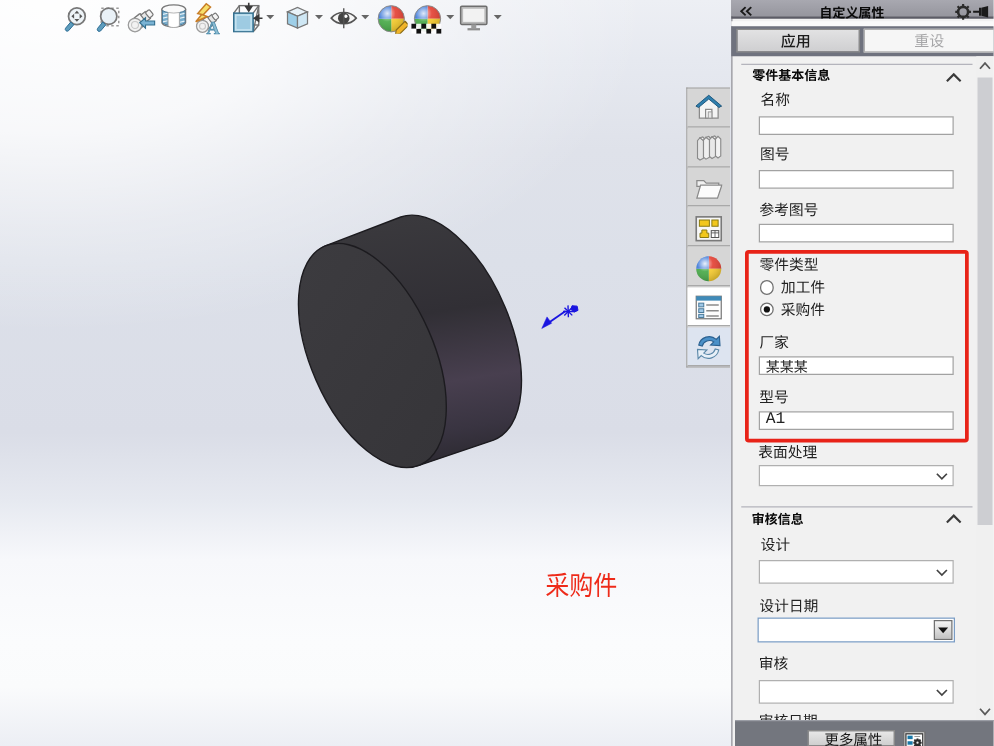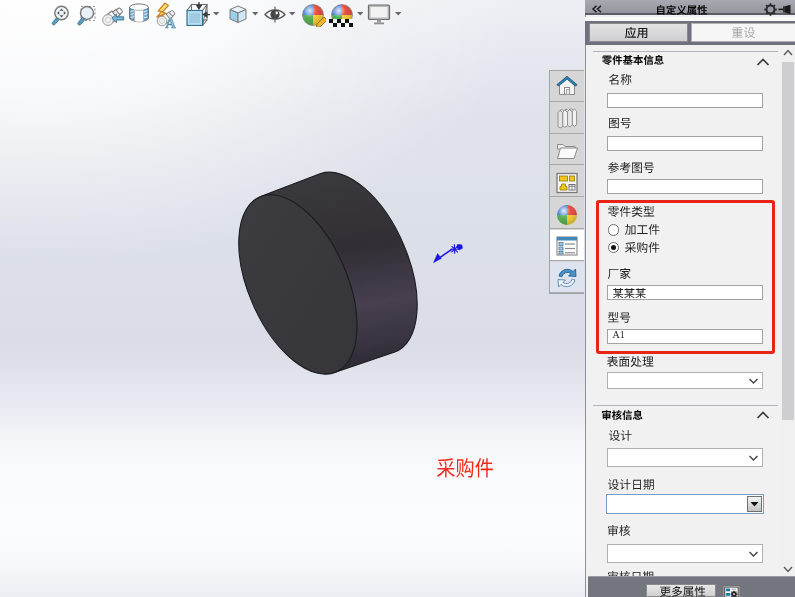--- a/index.html
+++ b/index.html
@@ -351,21 +351,21 @@
       <g>
         <path d="M2.7 -9.4V-8.3H0.7V-7.5H2.7V-4.2H5.2V-3.2H0.6V-2.4H4.4C3.4 -1.4 1.8 -0.5 0.4 -0.0C0.6 0.1 0.9 0.5 1.0 0.7C2.5 0.1 4.1 -1.0 5.2 -2.2V0.9H6.0V-2.2C7.1 -1.0 8.7 0.1 10.2 0.6C10.4 0.4 10.6 0.1 10.8 -0.1C9.4 -0.5 7.8 -1.4 6.8 -2.4H10.6V-3.2H6.0V-4.2H8.5V-7.5H10.6V-8.3H8.5V-9.4H7.6V-8.3H3.5V-9.4ZM7.6 -7.5V-6.6H3.5V-7.5ZM7.6 -5.9V-4.9H3.5V-5.9Z M13.9 -9.4V-8.3H11.9V-7.5H13.9V-4.2H16.4V-3.2H11.8V-2.4H15.6C14.6 -1.4 13.0 -0.5 11.6 -0.0C11.8 0.1 12.1 0.5 12.2 0.7C13.7 0.1 15.3 -1.0 16.4 -2.2V0.9H17.2V-2.2C18.3 -1.0 19.9 0.1 21.4 0.6C21.6 0.4 21.8 0.1 22.0 -0.1C20.6 -0.5 19.0 -1.4 18.0 -2.4H21.8V-3.2H17.2V-4.2H19.7V-7.5H21.8V-8.3H19.7V-9.4H18.8V-8.3H14.7V-9.4ZM18.8 -7.5V-6.6H14.7V-7.5ZM18.8 -5.9V-4.9H14.7V-5.9Z M25.1 -9.4V-8.3H23.1V-7.5H25.1V-4.2H27.6V-3.2H23.0V-2.4H26.8C25.8 -1.4 24.2 -0.5 22.8 -0.0C23.0 0.1 23.3 0.5 23.4 0.7C24.9 0.1 26.5 -1.0 27.6 -2.2V0.9H28.4V-2.2C29.5 -1.0 31.1 0.1 32.6 0.6C32.8 0.4 33.0 0.1 33.2 -0.1C31.8 -0.5 30.2 -1.4 29.2 -2.4H33.0V-3.2H28.4V-4.2H30.9V-7.5H33.0V-8.3H30.9V-9.4H30.0V-8.3H25.9V-9.4ZM30.0 -7.5V-6.6H25.9V-7.5ZM30.0 -5.9V-4.9H25.9V-5.9Z" fill="#222"></path>
       </g>
     </svg>
 <svg style="position:absolute;left:607.6px;top:311.5px;overflow:visible;" width="25" height="13" viewBox="0.6 -9.8 25 13">
       <g>
         <path d="M7.5 -9.2V-5.3H8.3V-9.2ZM9.7 -9.8V-4.6C9.7 -4.4 9.7 -4.4 9.5 -4.4C9.3 -4.3 8.7 -4.3 8.0 -4.4C8.2 -4.1 8.3 -3.8 8.3 -3.6C9.2 -3.6 9.7 -3.6 10.1 -3.7C10.4 -3.8 10.5 -4.1 10.5 -4.6V-9.8ZM4.6 -8.6V-7.0H3.1V-7.1V-8.6ZM0.8 -7.0V-6.2H2.2C2.1 -5.4 1.7 -4.6 0.7 -4.0C0.9 -3.9 1.2 -3.6 1.3 -3.4C2.5 -4.1 2.9 -5.2 3.1 -6.2H4.6V-3.7H5.4V-6.2H6.8V-7.0H5.4V-8.6H6.5V-9.4H1.2V-8.6H2.3V-7.1V-7.0ZM5.5 -3.9V-2.6H1.8V-1.8H5.5V-0.3H0.6V0.5H11.2V-0.3H6.4V-1.8H10.0V-2.6H6.4V-3.9Z M14.9 -8.6H20.5V-7.0H14.9ZM14.0 -9.4V-6.3H21.4V-9.4ZM12.5 -5.2V-4.4H15.0C14.7 -3.6 14.4 -2.8 14.2 -2.3H20.4C20.2 -0.9 19.9 -0.2 19.6 0.0C19.5 0.1 19.3 0.1 19.1 0.1C18.7 0.1 17.9 0.1 17.0 0.0C17.2 0.3 17.3 0.6 17.3 0.9C18.2 0.9 18.9 0.9 19.3 0.9C19.8 0.9 20.1 0.8 20.4 0.6C20.8 0.2 21.1 -0.7 21.4 -2.7C21.4 -2.8 21.4 -3.1 21.4 -3.1H15.5L16.0 -4.4H22.8V-5.2Z" fill="#222"></path>
       </g>
     </svg>
 <div class="abs" style="left:607px;top:328.8px;width:156px;height:15px;background:#fff;border:1px solid #a2a2a2"></div>
-<div class="abs" style="left:612.6px;top:328.4px;font-size:10px;line-height:13px;color:#222;font-family:Liberation Serif, serif">A1</div>
+<div class="abs" style="left:612.6px;top:328.4px;font-size:13px;line-height:13px;color:#222;font-family:Liberation Mono, monospace">A1</div>
 <svg style="position:absolute;left:606.9px;top:356.1px;overflow:visible;" width="49" height="13" viewBox="0.4 -9.9 49 13">
       <g>
         <path d="M3.0 0.9C3.2 0.8 3.7 0.6 7.0 -0.4C6.9 -0.6 6.9 -1.0 6.8 -1.2L4.0 -0.4V-3.0C4.7 -3.4 5.3 -4.0 5.8 -4.5C6.7 -2.1 8.4 -0.3 10.8 0.5C11.0 0.3 11.2 -0.0 11.4 -0.2C10.2 -0.6 9.2 -1.1 8.4 -1.9C9.2 -2.4 10.0 -3.0 10.7 -3.6L10.0 -4.1C9.5 -3.6 8.6 -2.9 7.9 -2.4C7.4 -3.1 7.0 -3.8 6.7 -4.5H11.0V-5.3H6.3V-6.4H10.1V-7.1H6.3V-8.1H10.6V-8.9H6.3V-9.9H5.4V-8.9H1.2V-8.1H5.4V-7.1H1.8V-6.4H5.4V-5.3H0.8V-4.5H4.7C3.6 -3.5 1.9 -2.6 0.4 -2.2C0.6 -2.0 0.9 -1.7 1.0 -1.4C1.7 -1.7 2.4 -2.0 3.0 -2.4V-0.6C3.0 -0.2 2.8 0.0 2.6 0.1C2.7 0.3 2.9 0.7 3.0 0.9Z M16.4 -3.9H18.9V-2.6H16.4ZM16.4 -4.7V-6.0H18.9V-4.7ZM16.4 -1.9H18.9V-0.5H16.4ZM12.5 -9.1V-8.3H17.0C17.0 -7.8 16.8 -7.2 16.7 -6.8H13.0V0.9H13.9V0.3H21.5V0.9H22.4V-6.8H17.6L18.1 -8.3H23.0V-9.1ZM13.9 -0.5V-6.0H15.6V-0.5ZM21.5 -0.5H19.7V-6.0H21.5Z M28.6 -7.2C28.4 -5.6 28.0 -4.2 27.4 -3.1C26.9 -3.9 26.6 -4.9 26.3 -6.2C26.4 -6.5 26.5 -6.9 26.6 -7.2ZM26.2 -9.9C25.9 -7.6 25.1 -5.3 24.2 -4.1C24.4 -4.0 24.8 -3.7 24.9 -3.6C25.2 -4.0 25.5 -4.5 25.8 -5.1C26.1 -3.9 26.5 -3.0 27.0 -2.3C26.2 -1.1 25.2 -0.3 24.0 0.3C24.2 0.4 24.6 0.8 24.7 1.0C25.8 0.4 26.8 -0.4 27.5 -1.5C29.0 0.2 30.9 0.6 32.9 0.6H34.6C34.7 0.3 34.8 -0.1 35.0 -0.3C34.5 -0.3 33.3 -0.3 32.9 -0.3C31.1 -0.3 29.3 -0.7 28.0 -2.3C28.8 -3.7 29.4 -5.5 29.6 -7.9L29.0 -8.1L28.9 -8.0H26.8C26.9 -8.6 27.0 -9.1 27.1 -9.6ZM30.9 -9.9V-1.2H31.8V-6.1C32.6 -5.2 33.5 -4.1 33.9 -3.4L34.7 -3.8C34.1 -4.7 33.0 -6.0 32.1 -7.0L31.8 -6.8V-9.9Z M41.0 -6.4H42.8V-4.8H41.0ZM43.6 -6.4H45.4V-4.8H43.6ZM41.0 -8.6H42.8V-7.1H41.0ZM43.6 -8.6H45.4V-7.1H43.6ZM39.2 -0.3V0.6H46.8V-0.3H43.7V-1.9H46.4V-2.7H43.7V-4.1H46.2V-9.4H40.2V-4.1H42.8V-2.7H40.1V-1.9H42.8V-0.3ZM35.8 -1.2 36.0 -0.3C37.1 -0.6 38.4 -1.1 39.7 -1.5L39.6 -2.4L38.3 -1.9V-4.9H39.4V-5.7H38.3V-8.3H39.6V-9.1H35.9V-8.3H37.4V-5.7H36.1V-4.9H37.4V-1.7C36.8 -1.5 36.3 -1.3 35.8 -1.2Z" fill="#222"></path>
       </g>
     </svg>
 <div class="abs" style="left:607px;top:372px;width:156px;height:17px;background:#fff;border:1px solid #b0b0b0"></div>
 <svg class="abs" style="left:748px;top:378.3px" width="11" height="7" viewBox="0 0 11 7">
       <path d="M1.5 1 L5.5 5 L9.5 1" stroke="#444" stroke-width="1.4" fill="none"></path>
     </svg>
 <div class="abs" style="left:593px;top:405px;width:185px;height:1px;background:#b4b4bc"></div>

